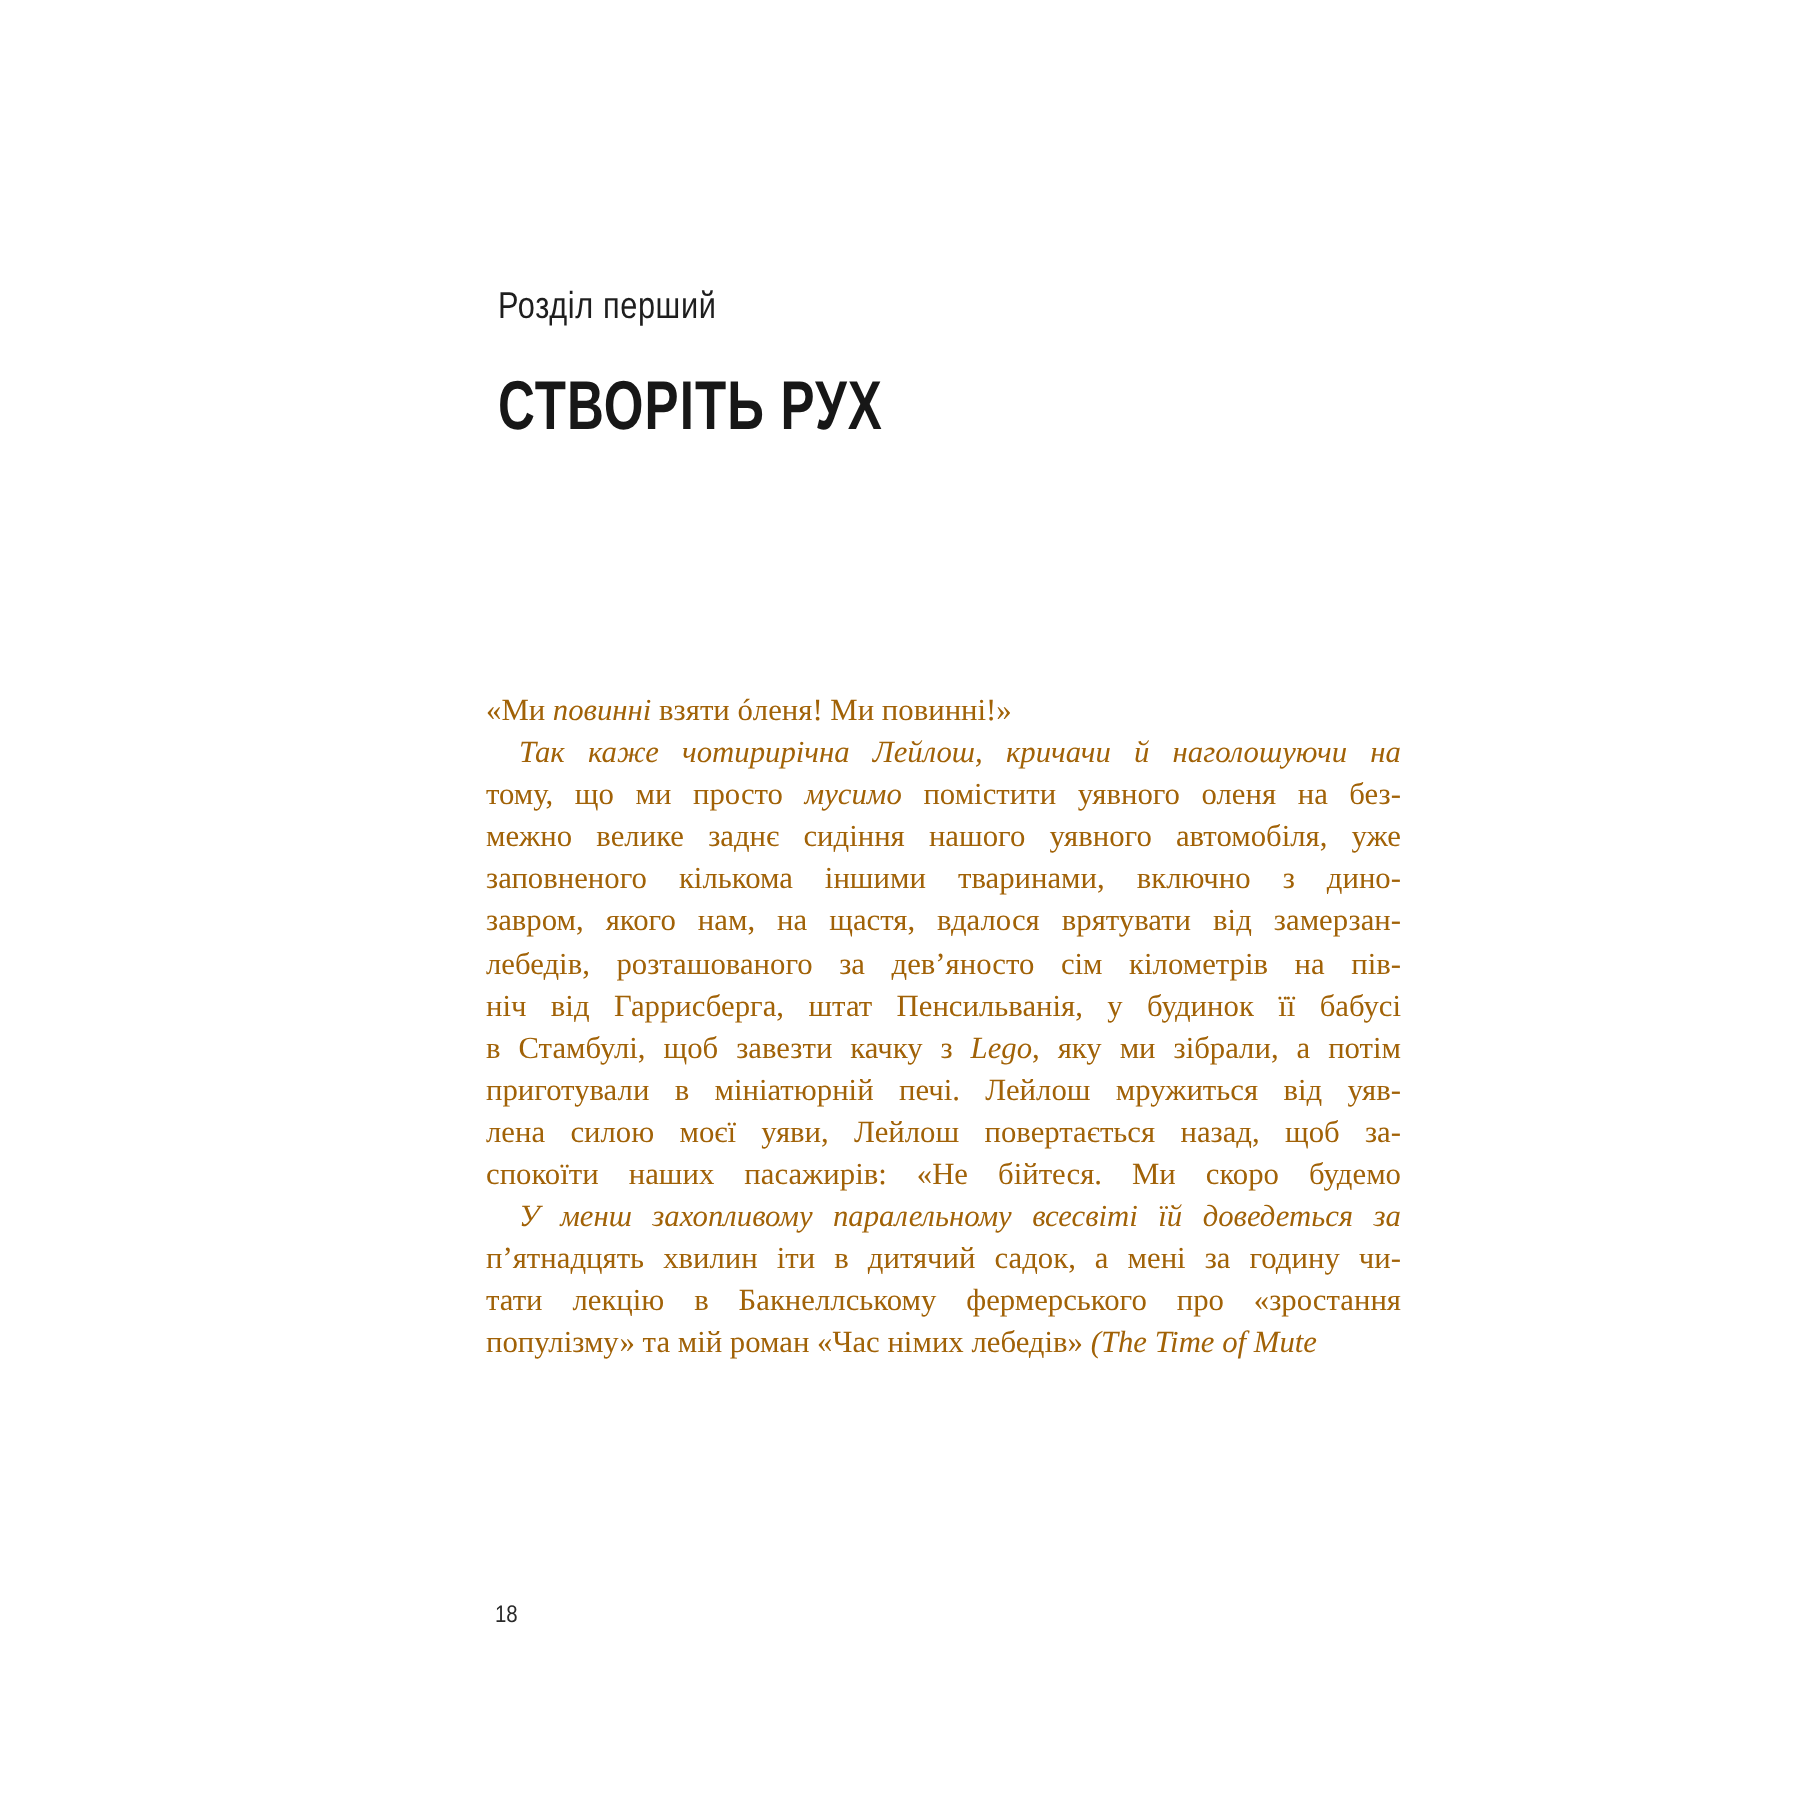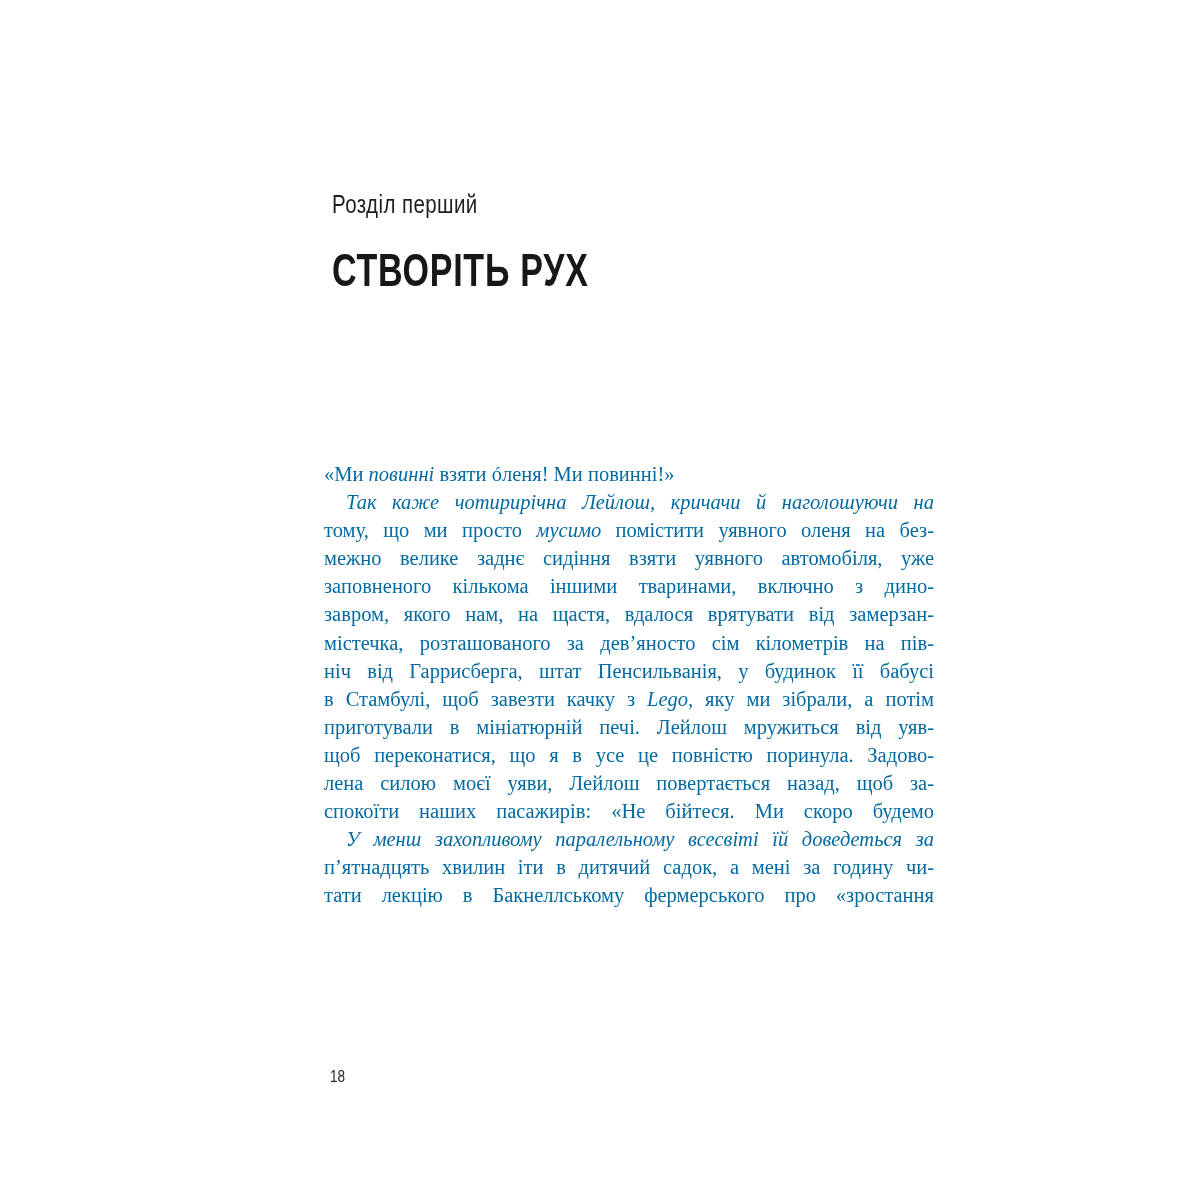--- a/index.html
+++ b/index.html
@@ -43,21 +43,21 @@
     white-space: nowrap;
   }
   .body-text {
     position: absolute;
     left: 312px;
     top: 460px;
     width: 610px;
     font-family: "Liberation Serif", "DejaVu Serif", serif;
     font-size: 20.5px;
     line-height: 28.1px;
-    color: #0369a1;
+    color: #a16207;
   }
   .line {
     text-align: justify;
     text-align-last: justify;
     height: 28.1px;
     overflow: hidden;
     white-space: normal;
   }
   .line.end {
     text-align-last: left;
@@ -84,28 +84,28 @@
 </head>
 <body>
 
 <div class="page">
   <div class="kicker">Розділ перший</div>
   <h1 class="title">СТВОРІТЬ РУХ</h1>
   <div class="body-text" id="body-text">
       <div class="line end"><span>«Ми </span><span class="it">повинні</span><span> взяти óленя! Ми повинні!»</span></div>
       <div class="line indent"><span>Так каже чотирирічна Лейлош, кричачи й наголошуючи на</span></div>
       <div class="line"><span>тому, що ми просто </span><span class="it">мусимо</span><span> помістити уявного оленя на без-</span></div>
-      <div class="line"><span>межно велике заднє сидіння взяти уявного автомобіля, уже</span></div>
+      <div class="line"><span>межно велике заднє сидіння нашого уявного автомобіля, уже</span></div>
       <div class="line"><span>заповненого кількома іншими тваринами, включно з дино-</span></div>
       <div class="line"><span>завром, якого нам, на щастя, вдалося врятувати від замерзан-</span></div>
-      <div class="line"><span>містечка, розташованого за дев’яносто сім кілометрів на пів-</span></div>
+      <div class="line"><span>лебедів, розташованого за дев’яносто сім кілометрів на пів-</span></div>
       <div class="line"><span>ніч від Гаррисберга, штат Пенсильванія, у будинок її бабусі</span></div>
       <div class="line"><span>в Стамбулі, щоб завезти качку з </span><span class="it">Lego</span><span>, яку ми зібрали, а потім</span></div>
       <div class="line"><span>приготували в мініатюрній печі. Лейлош мружиться від уяв-</span></div>
-      <div class="line"><span>щоб переконатися, що я в усе це повністю поринула. Задово-</span></div>
       <div class="line"><span>лена силою моєї уяви, Лейлош повертається назад, щоб за-</span></div>
       <div class="line"><span>спокоїти наших пасажирів: «Не бійтеся. Ми скоро будемо</span></div>
       <div class="line indent"><span>У менш захопливому паралельному всесвіті їй доведеться за</span></div>
       <div class="line"><span>п’ятнадцять хвилин іти в дитячий садок, а мені за годину чи-</span></div>
       <div class="line"><span>тати лекцію в Бакнеллському фермерського про «зростання</span></div>
+      <div class="line end"><span>популізму» та мій роман «Час німих лебедів» </span><span class="it">(The Time of Mute</span></div>
     </div>
   <div class="pagenum">18</div>
 </div>
 
 </body></html>

